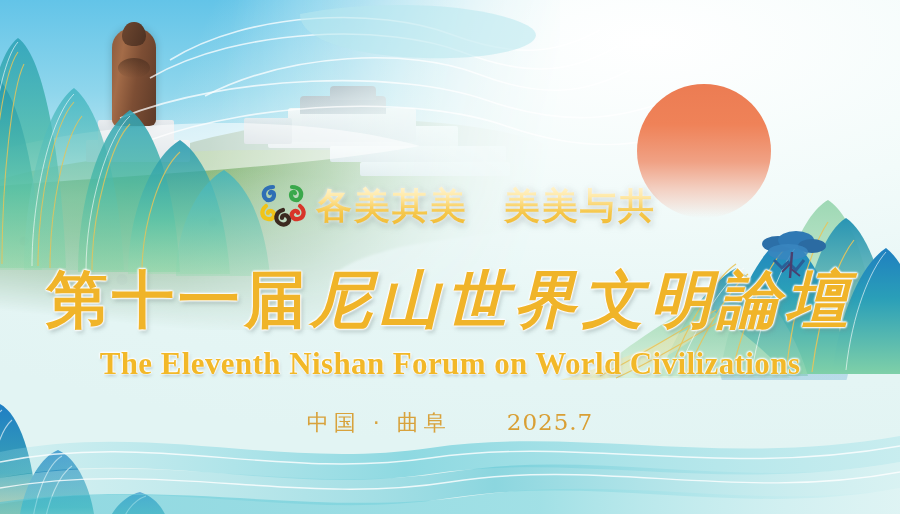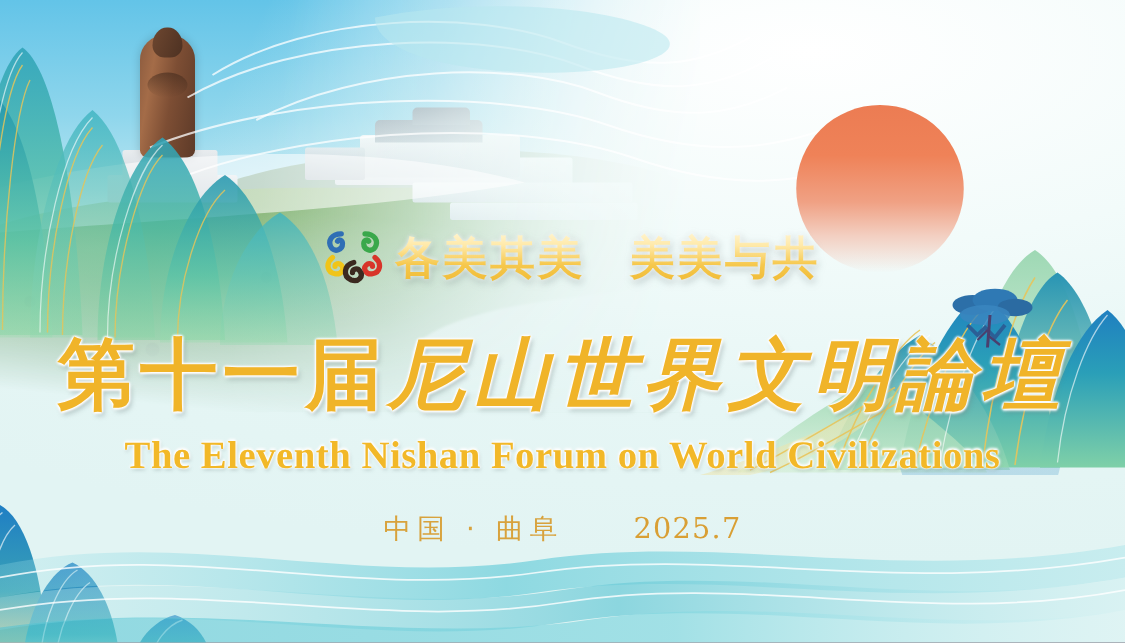--- a/index.html
+++ b/index.html
@@ -2,21 +2,21 @@
 <html><head>
 <meta charset="utf-8">
 <style>
   html,body{margin:0;padding:0;background:#fff;}
   body{font-family:"Liberation Sans","DejaVu Sans",sans-serif;}
 
   #poster{
     position:relative;
     width:900px;height:514px;
     overflow:hidden;
-    background:#0f172a;
+    background:#7f1d1d;
   }
 
   
   .bg-base{
     position:absolute;inset:0;
     background:
       radial-gradient(120% 80% at 72% 8%, #ffffff 0%, #f2fbfa 38%, #e6f6f5 70%, #e2f4f3 100%),
       linear-gradient(180deg,#dff2f5 0%, #eaf8f7 40%, #edf9f7 72%, #eafaf8 100%);
   }
 

